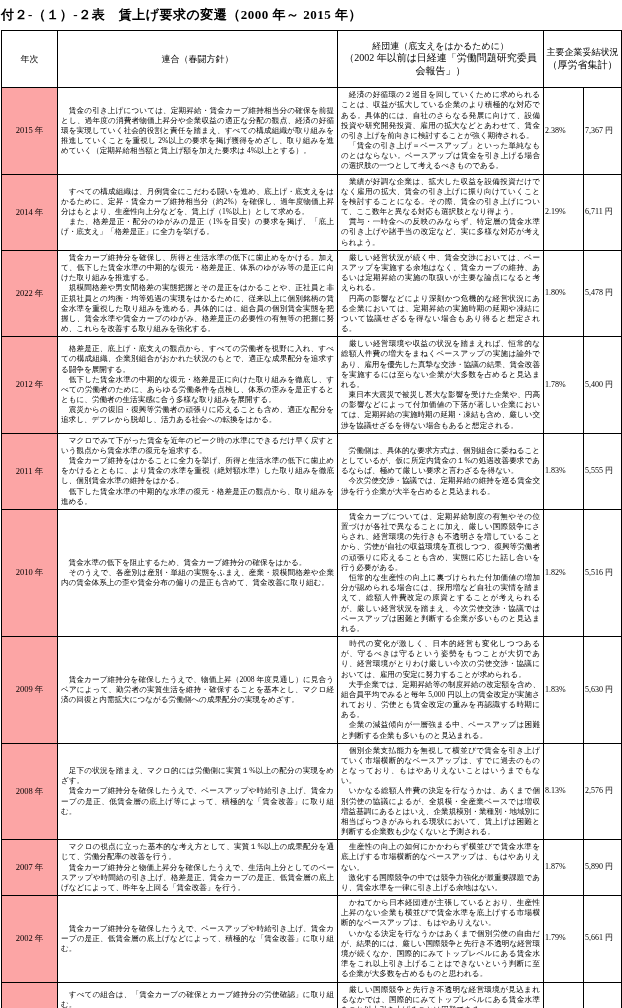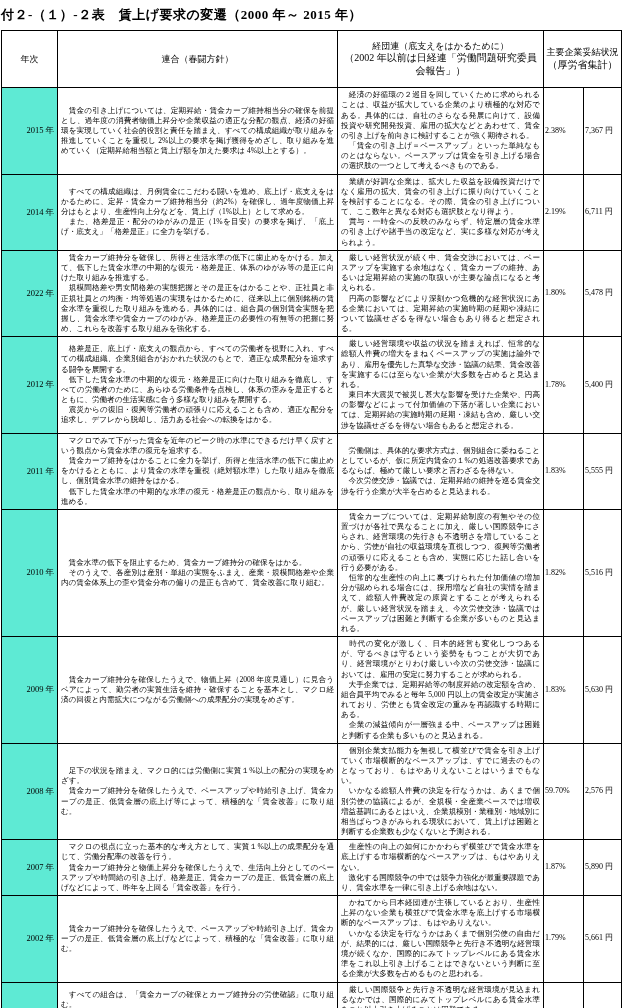--- a/index.html
+++ b/index.html
@@ -9,21 +9,21 @@
   table.main{border-collapse:collapse;table-layout:fixed;width:620px;margin:0 auto;}
   col.c-year{width:56px;}
   col.c-rengo{width:280px;}
   col.c-keidanren{width:206px;}
   col.c-pct{width:40px;}
   col.c-yen{width:38px;}
   th,td{border:1px solid #000;vertical-align:middle;box-sizing:border-box;}
   th{font-weight:normal;font-size:9px;text-align:center;padding:10px 2px;line-height:1.25;}
   th .sub{font-size:10px;display:block;}
   td{font-size:7.6px;line-height:1.34;padding:2px 3px;}
-  td.year{background:#5eead4;text-align:right;font-size:8.5px;white-space:nowrap;}
+  td.year{background:#fca5a5;text-align:center;font-size:8.5px;white-space:nowrap;}
   td.text{white-space:pre-wrap;text-align:justify;margin-top:8px;}
   td.pct,td.yen{font-size:8px;white-space:nowrap;padding:1px;}
   td.yen{border-left:1px dashed #777;margin-left:40px;}
 </style>
 </head>
 <body>
 
 <div class="page">
   <div class="title">付２-（１）-２表　賃上げ要求の変遷（2000 年～ 2015 年）</div>
 
@@ -113,21 +113,21 @@
 　企業の減益傾向が一層強まる中、ベースアップは困難と判断する企業も多いものと見込まれる。</td>
         <td class="pct">1.83%</td>
         <td class="yen">5,630 円</td>
       </tr>
       <tr>
         <td class="year">2008 年</td>
         <td class="text">　足下の状況を踏まえ、マクロ的には労働側に実質１%以上の配分の実現をめざす。
 　賃金カーブ維持分を確保したうえで、ベースアップや時給引き上げ、賃金カーブの是正、低賃金層の底上げ等によって、積極的な「賃金改善」に取り組む。</td>
         <td class="text">　個別企業支払能力を無視して横並びで賃金を引き上げていく市場横断的なベースアップは、すでに過去のものとなっており、もはやありえないことはいうまでもない。
 　いかなる総額人件費の決定を行なうかは、あくまで個別労使の協議によるが、全規模・全産業ベースでは増収増益基調にあるとはいえ、企業規模別・業種別・地域別に相当ばらつきがみられる現状において、賃上げは困難と判断する企業数も少なくないと予測される。</td>
-        <td class="pct">59.70%</td>
+        <td class="pct">8.13%</td>
         <td class="yen">2,576 円</td>
       </tr>
       <tr>
         <td class="year">2007 年</td>
         <td class="text">　マクロの視点に立った基本的な考え方として、実質１%以上の成果配分を通じて、労働分配率の改善を行う。
 　賃金カーブ維持分と物価上昇分を確保したうえで、生活向上分としてのベースアップや時間給の引き上げ、格差是正、賃金カーブの是正、低賃金層の底上げなどによって、昨年を上回る「賃金改善」を行う。</td>
         <td class="text">　生産性の向上の如何にかかわらず横並びで賃金水準を底上げする市場横断的なベースアップは、もはやありえない。
 　激化する国際競争の中では競争力強化が最重要課題であり、賃金水準を一律に引き上げる余地はない。</td>
         <td class="pct">1.87%</td>
         <td class="yen">5,890 円</td>

